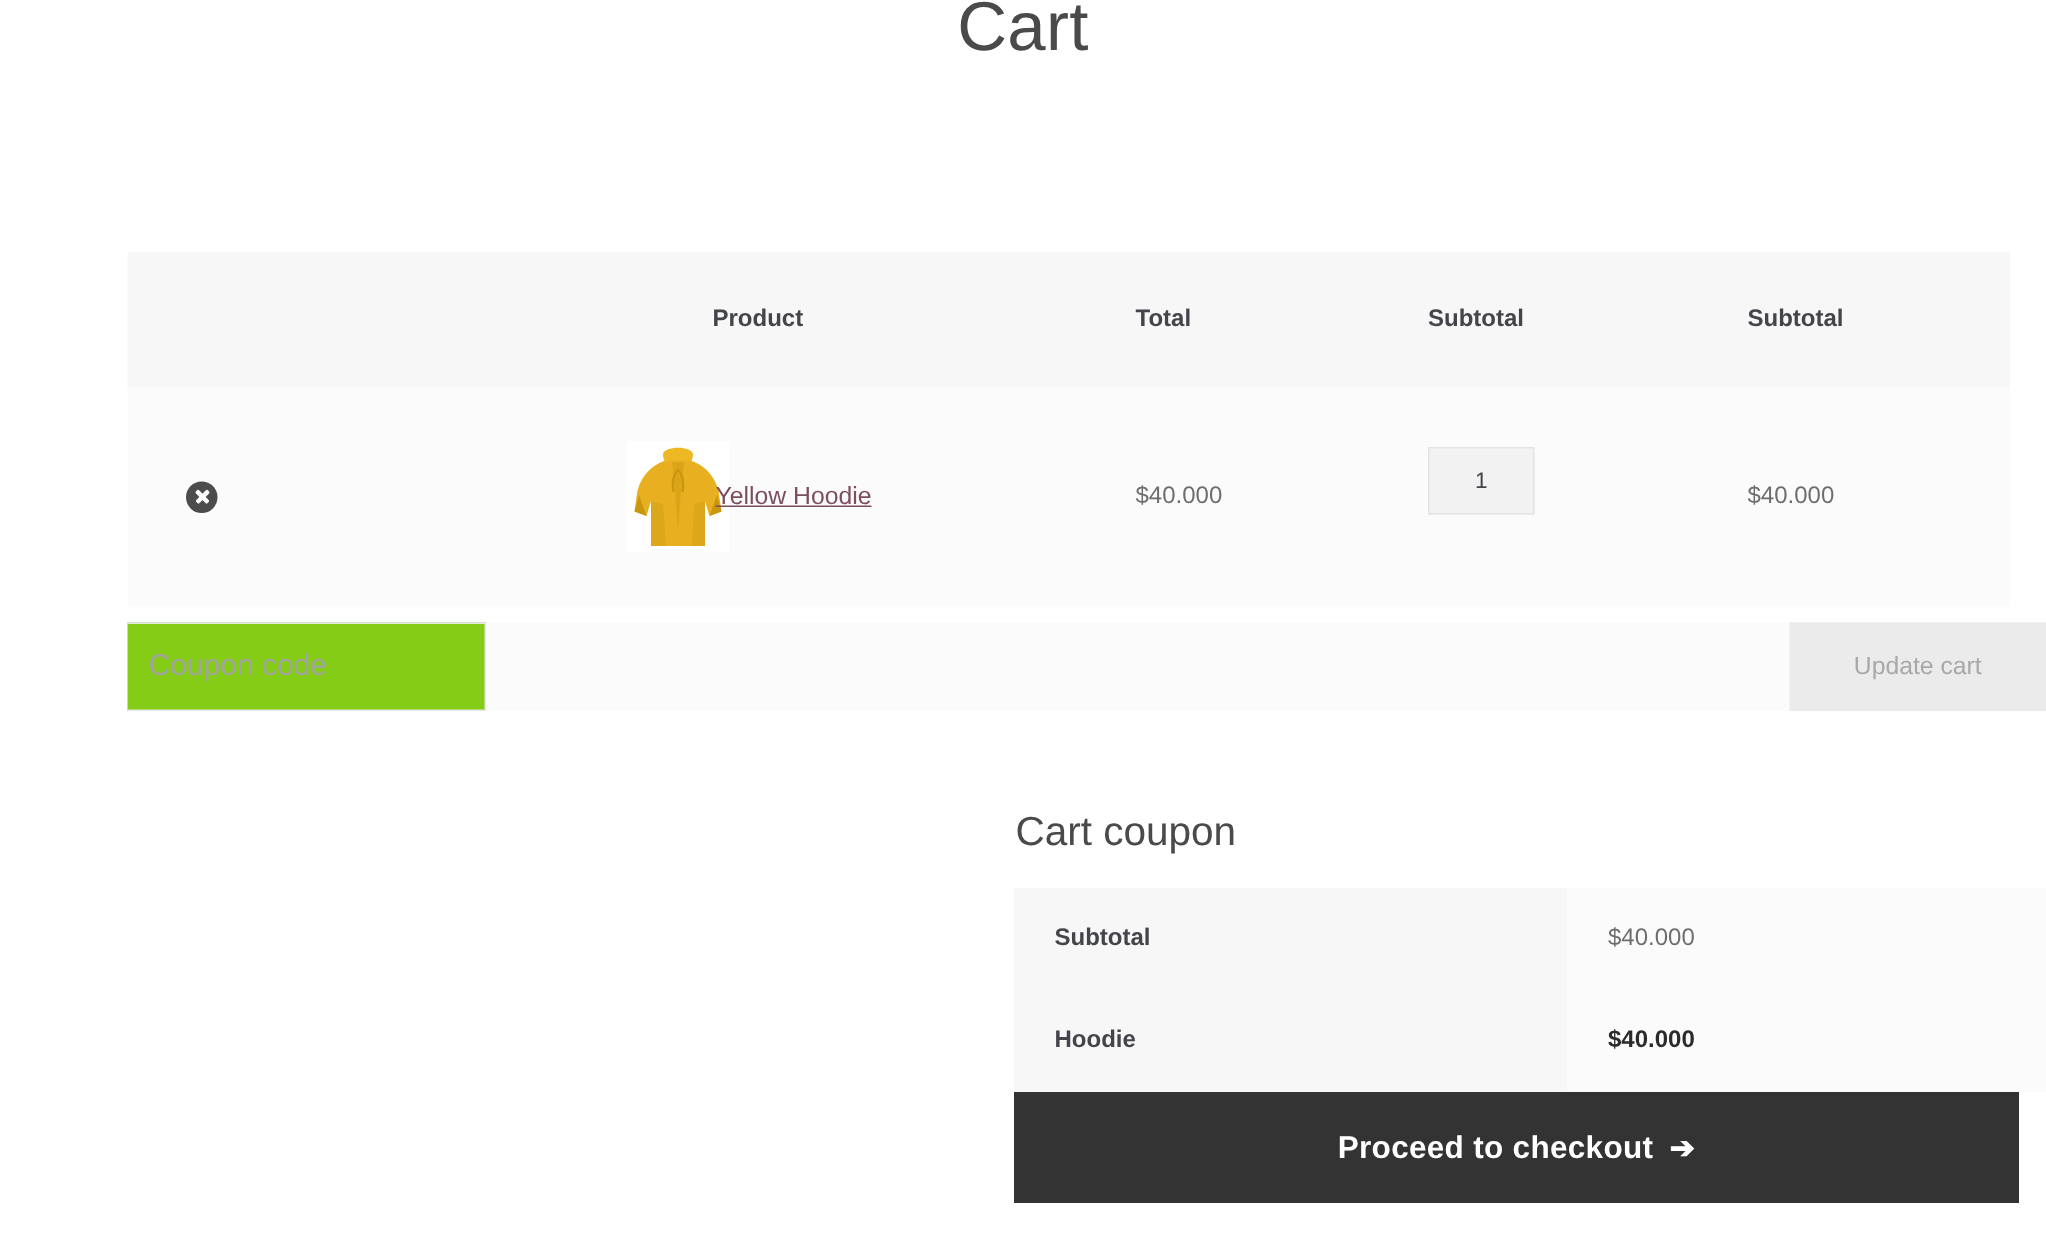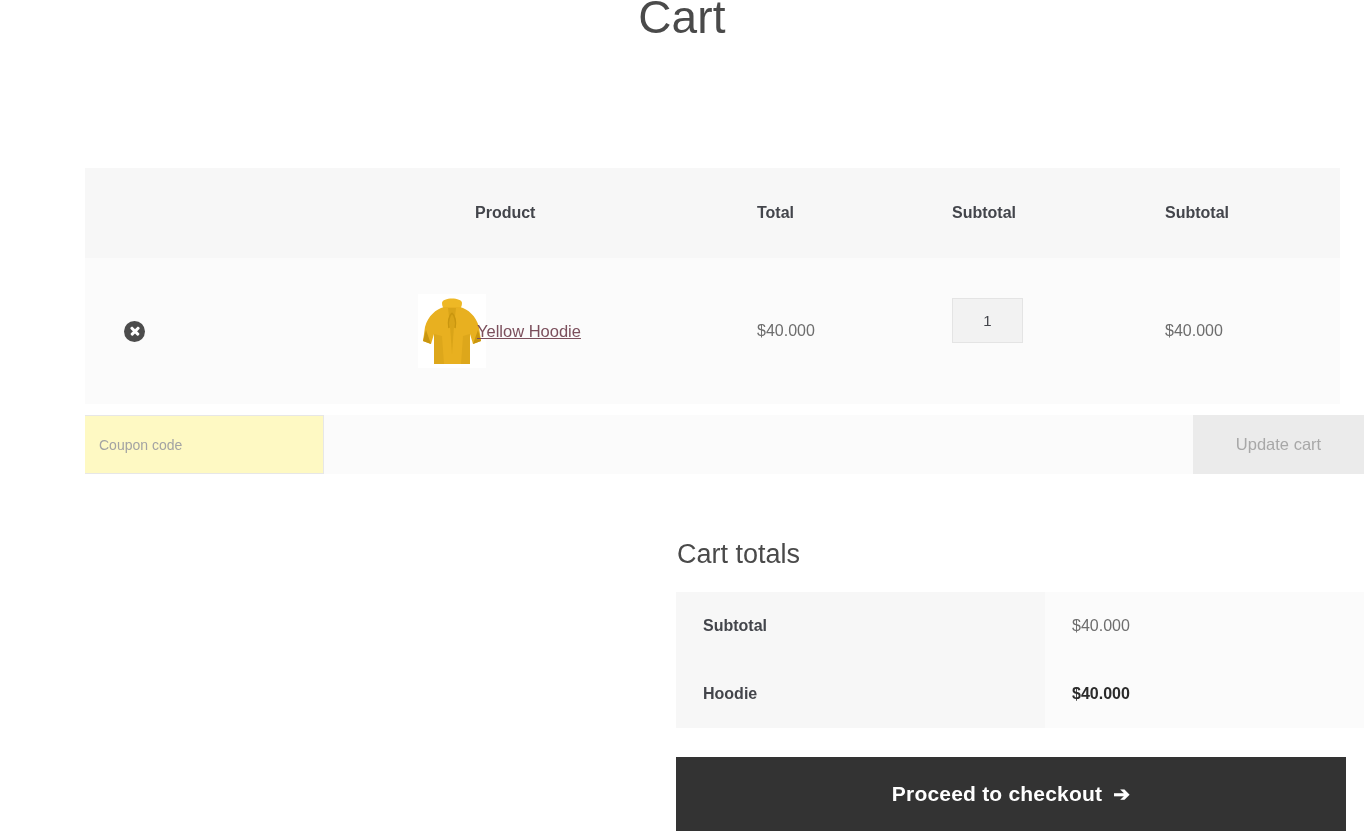--- a/index.html
+++ b/index.html
@@ -139,25 +139,25 @@
     background: #fbfbfb;
     box-sizing: border-box;
   }
   .coupon-input {
     position: absolute;
     left: 0;
     top: 0;
     width: 239px;
     height: 59px;
     box-sizing: border-box;
-    background: #fef9c3;
+    background: #84cc16;
     border: 1px solid #e7e7e7;
     border-left: none;
     font-family: "Liberation Sans", sans-serif;
-    font-size: 14px;
+    font-size: 20px;
     color: #43454b;
     padding: 0 14px;
     outline: none;
   }
   .coupon-input::placeholder { color: #a3a3a3; opacity: 1; }
 
   .apply-coupon-btn {
     position: absolute;
     left: 323px;
     top: 0;
@@ -227,21 +227,20 @@
     background: #fbfbfb;
     color: #6d6d6d;
     padding-left: 27px !important;
   }
   .totals-value.strong { color: #2b2b2b; font-weight: 700; }
 
   .checkout-btn {
     display: block;
     width: 670px;
     height: 74px;
-    margin-top: 29px;
     background: #333333;
     border: none;
     color: #ffffff;
     font-family: "Liberation Sans", sans-serif;
     font-size: 21px;
     font-weight: 700;
     letter-spacing: 0.2px;
     cursor: pointer;
     padding: 0;
   }
@@ -293,21 +292,21 @@
     </tr>
   </tbody>
 </table>
 
 <div class="actions-row">
   <input class="coupon-input" type="text" placeholder="Coupon code" style="">
   <button class="update-cart-btn">Update cart</button>
 </div>
 
 <div class="cart-totals">
-  <h2 class="totals-heading">Cart totals</h2>
+  <h2 class="totals-heading">Cart coupon</h2>
   <table class="totals-table">
     <tbody>
       <tr>
         <td class="totals-label">Subtotal</td>
         <td class="totals-value">$40.000</td>
       </tr>
       <tr>
         <td class="totals-label">Hoodie</td>
         <td class="totals-value strong">$40.000</td>
       </tr>

